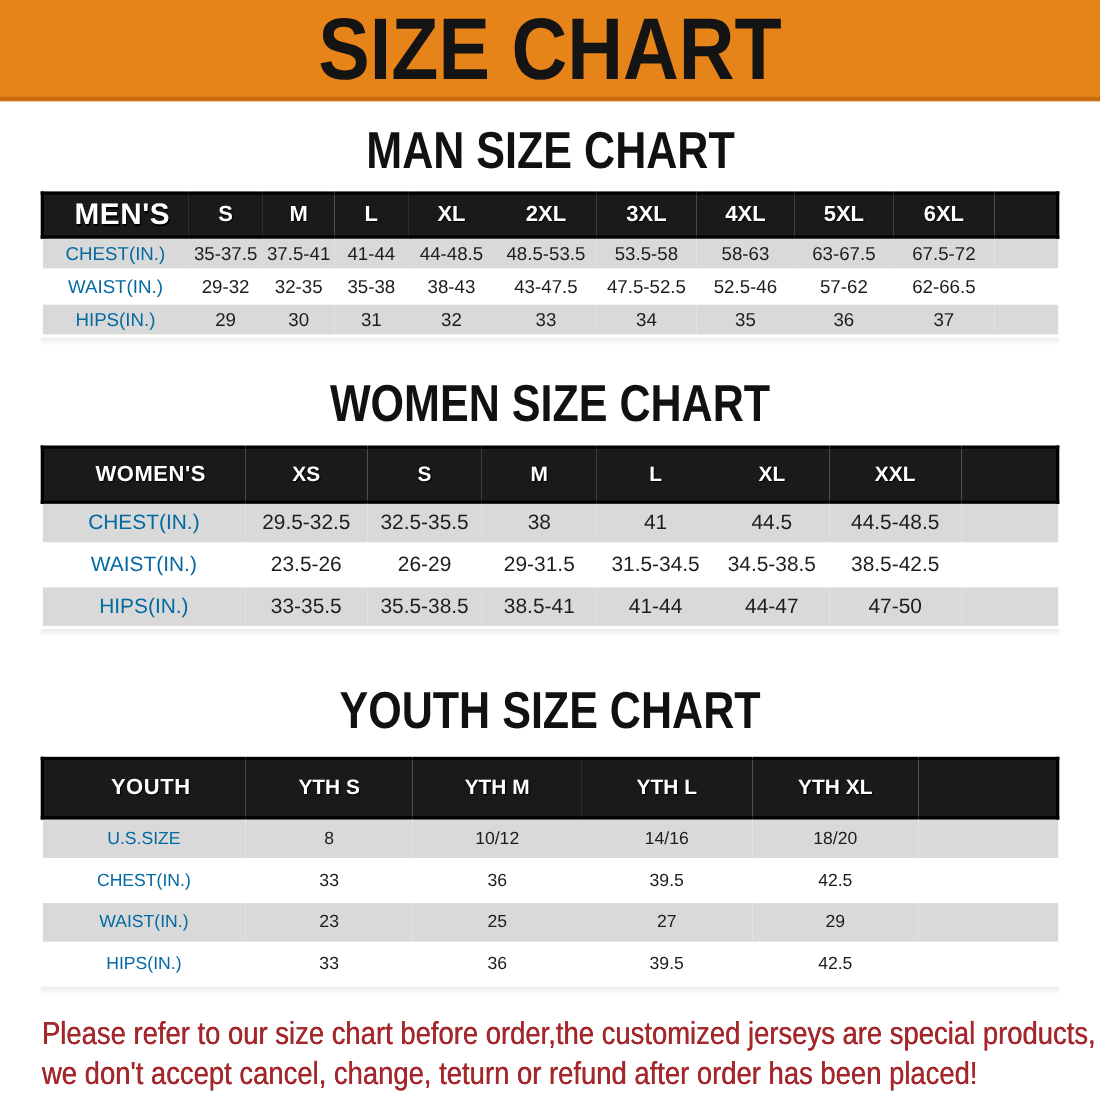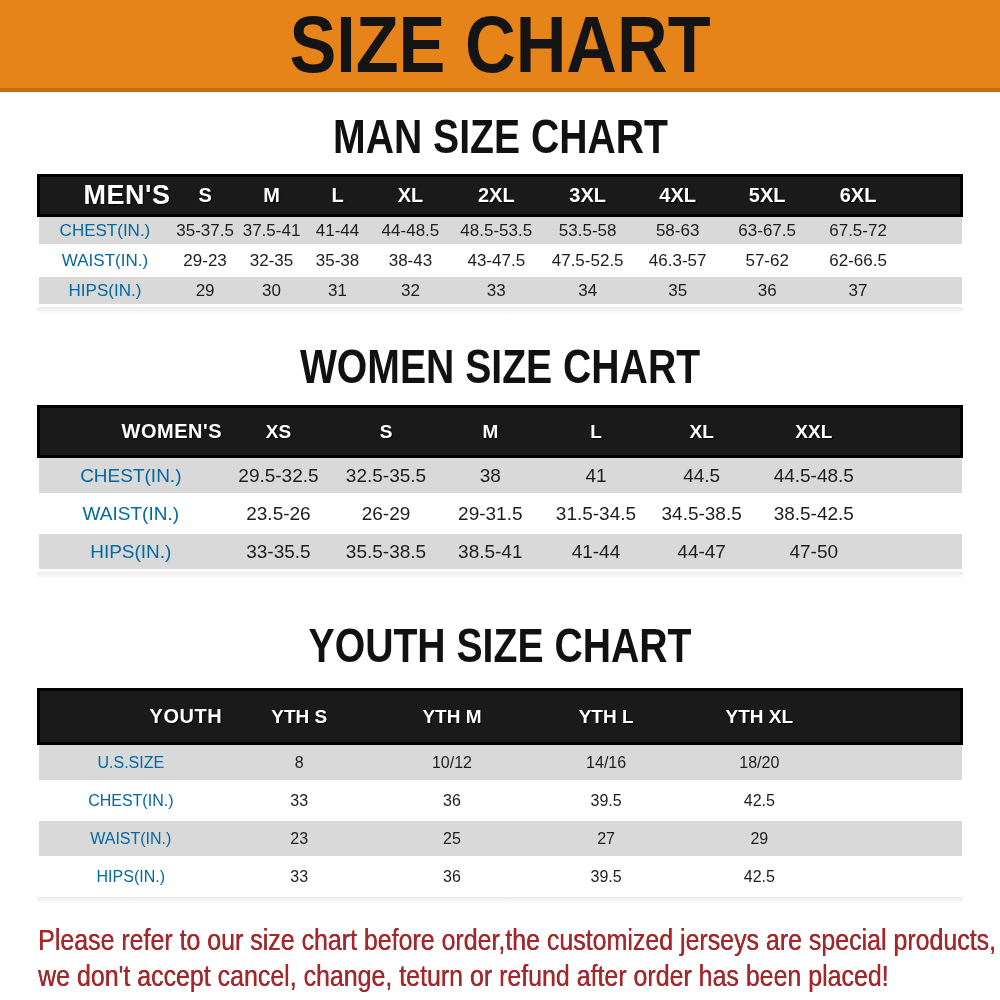--- a/index.html
+++ b/index.html
@@ -42,21 +42,21 @@
   table{width:100%;border-collapse:collapse;table-layout:fixed;}
   thead tr{
     background:var(--header-black);color:#fff;
     border:3px solid #000;
     box-shadow:inset 0 0 0 1px #303030;
   }
   .t0 thead tr{height:40px;}
   .t1 thead tr{height:50px;}
   .t2 thead tr{height:54px;}
   th.group-label{
-    text-align:right;padding-left:12px;font-weight:bold;color:#fff;
+    text-align:center;padding-left:12px;font-weight:bold;color:#fff;
     white-space:nowrap;letter-spacing:.5px;
     text-shadow:1px 1px 1px #000;
   }
   .t0 th.group-label{font-size:27px;}
   .t1 th.group-label,.t2 th.group-label{font-size:20px;}
   thead th.size-col{
     font-weight:bold;text-align:center;color:#fff;white-space:nowrap;
     text-shadow:1px 1px 1px #000;
   }
   .t0 thead th.size-col{font-size:20px;}
@@ -138,27 +138,27 @@
             <td>44-48.5</td>
             <td>48.5-53.5</td>
             <td>53.5-58</td>
             <td>58-63</td>
             <td>63-67.5</td>
             <td>67.5-72</td>
             <td></td>
           </tr>
           <tr>
             <th class="row-label">WAIST(IN.)</th>
-            <td>29-23</td>
+            <td>29-32</td>
             <td>32-35</td>
             <td>35-38</td>
             <td>38-43</td>
             <td>43-47.5</td>
             <td>47.5-52.5</td>
-            <td>46.3-57</td>
+            <td>52.5-46</td>
             <td>57-62</td>
             <td>62-66.5</td>
             <td></td>
           </tr>
           <tr>
             <th class="row-label">HIPS(IN.)</th>
             <td>29</td>
             <td>30</td>
             <td>31</td>
             <td>32</td>

